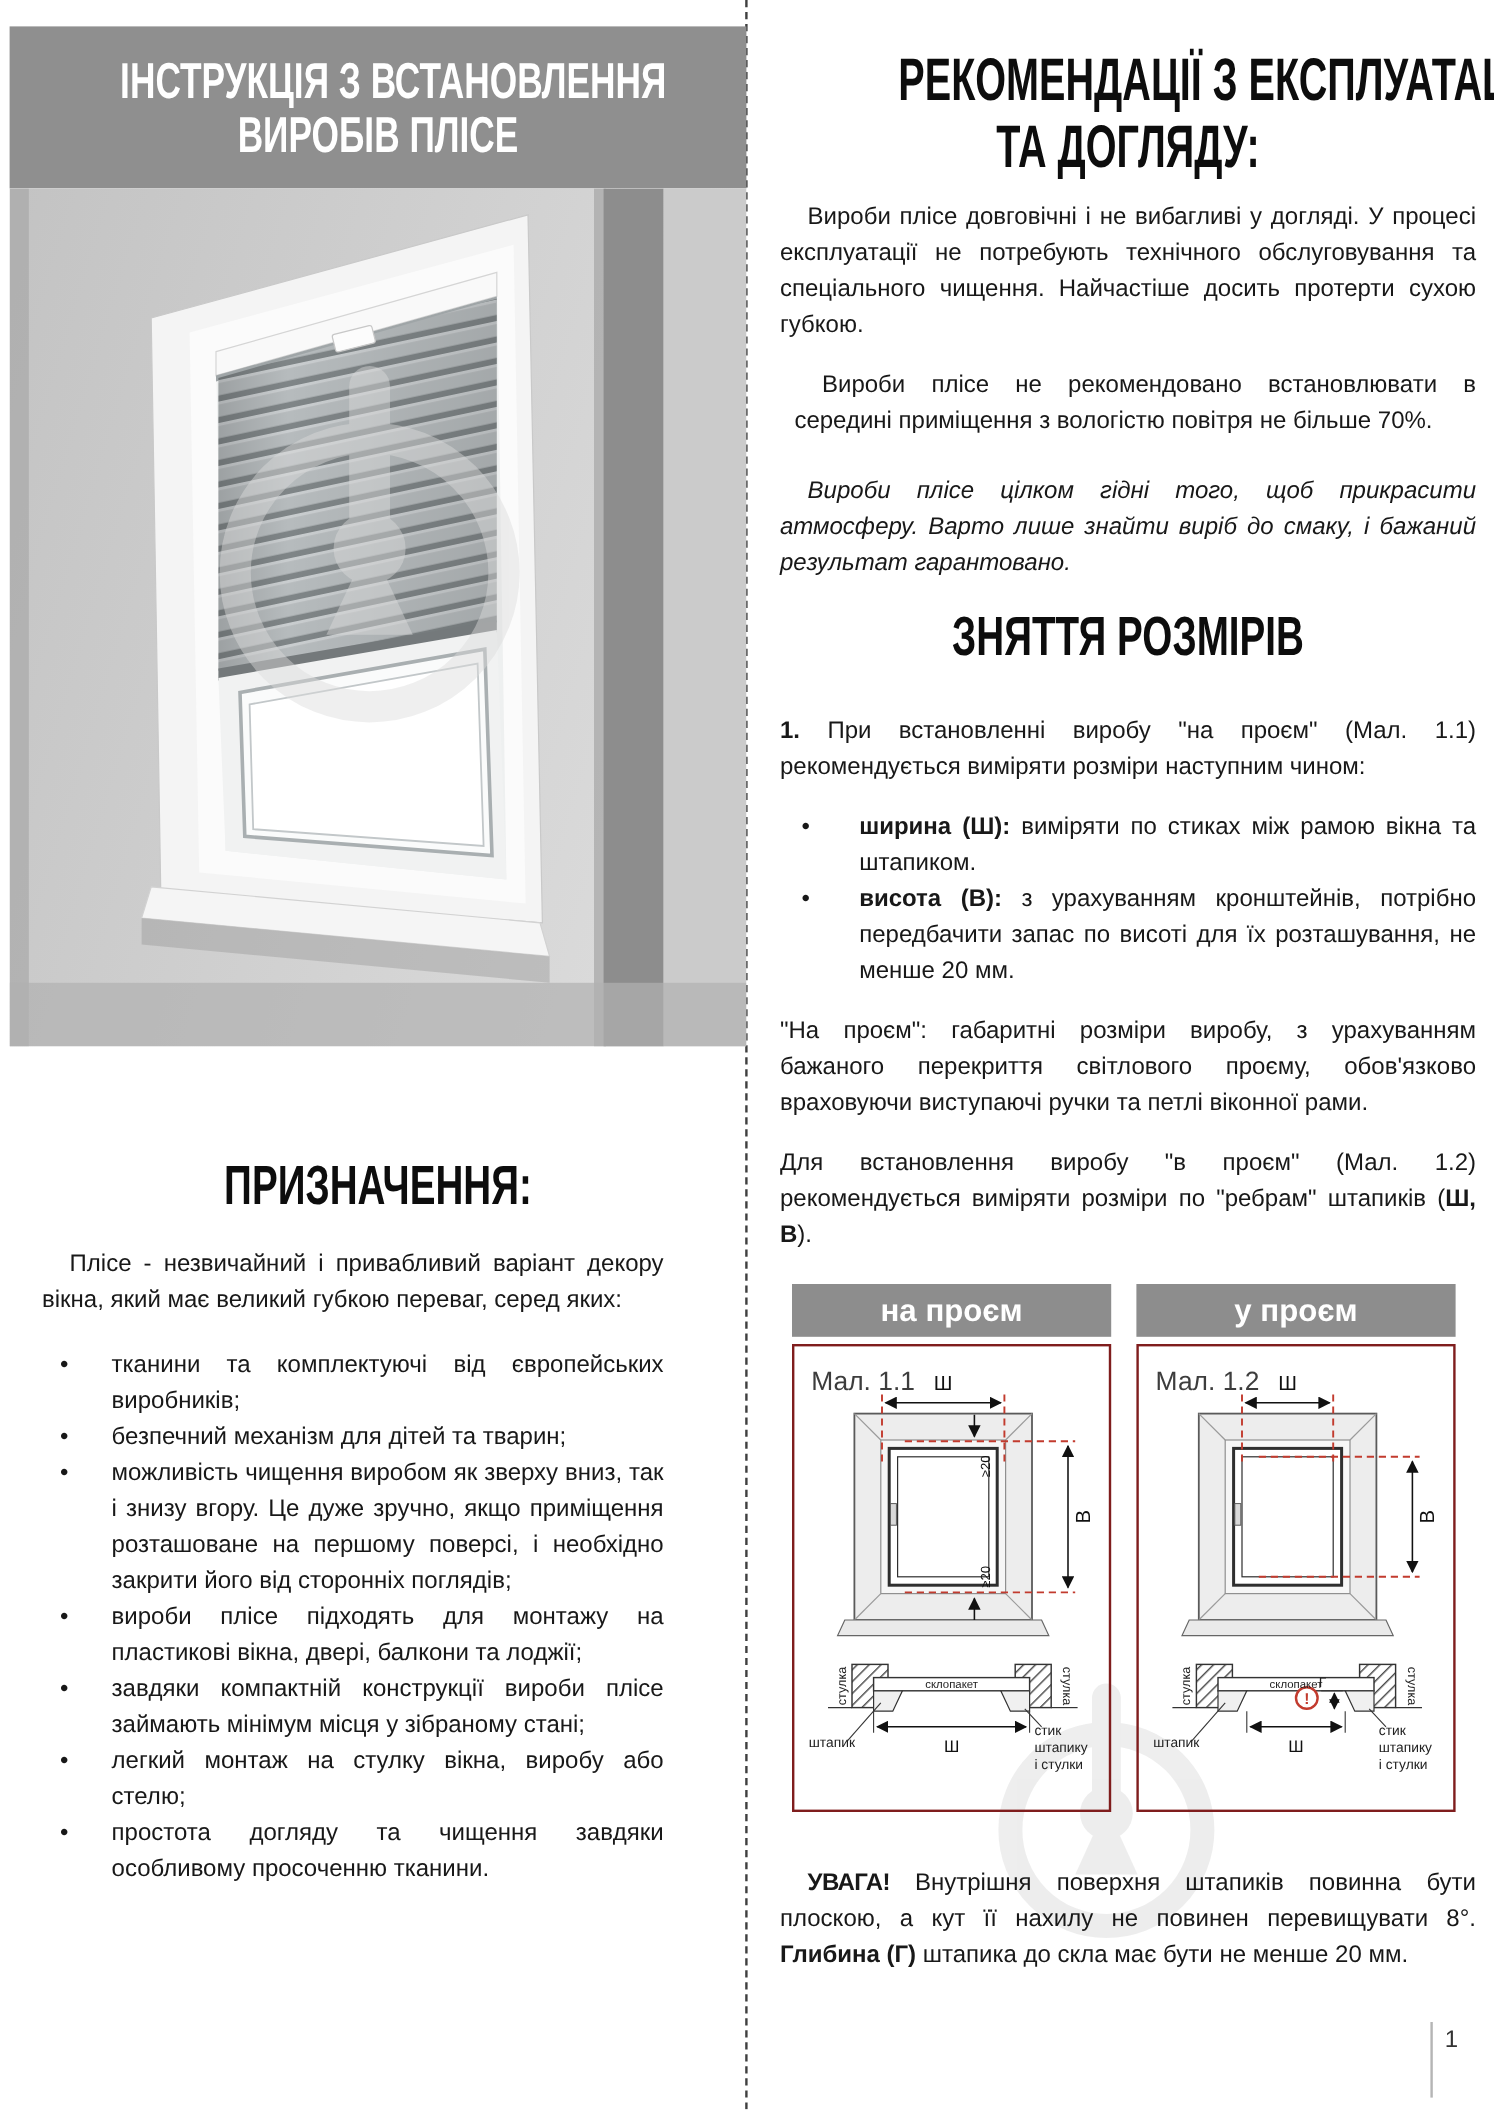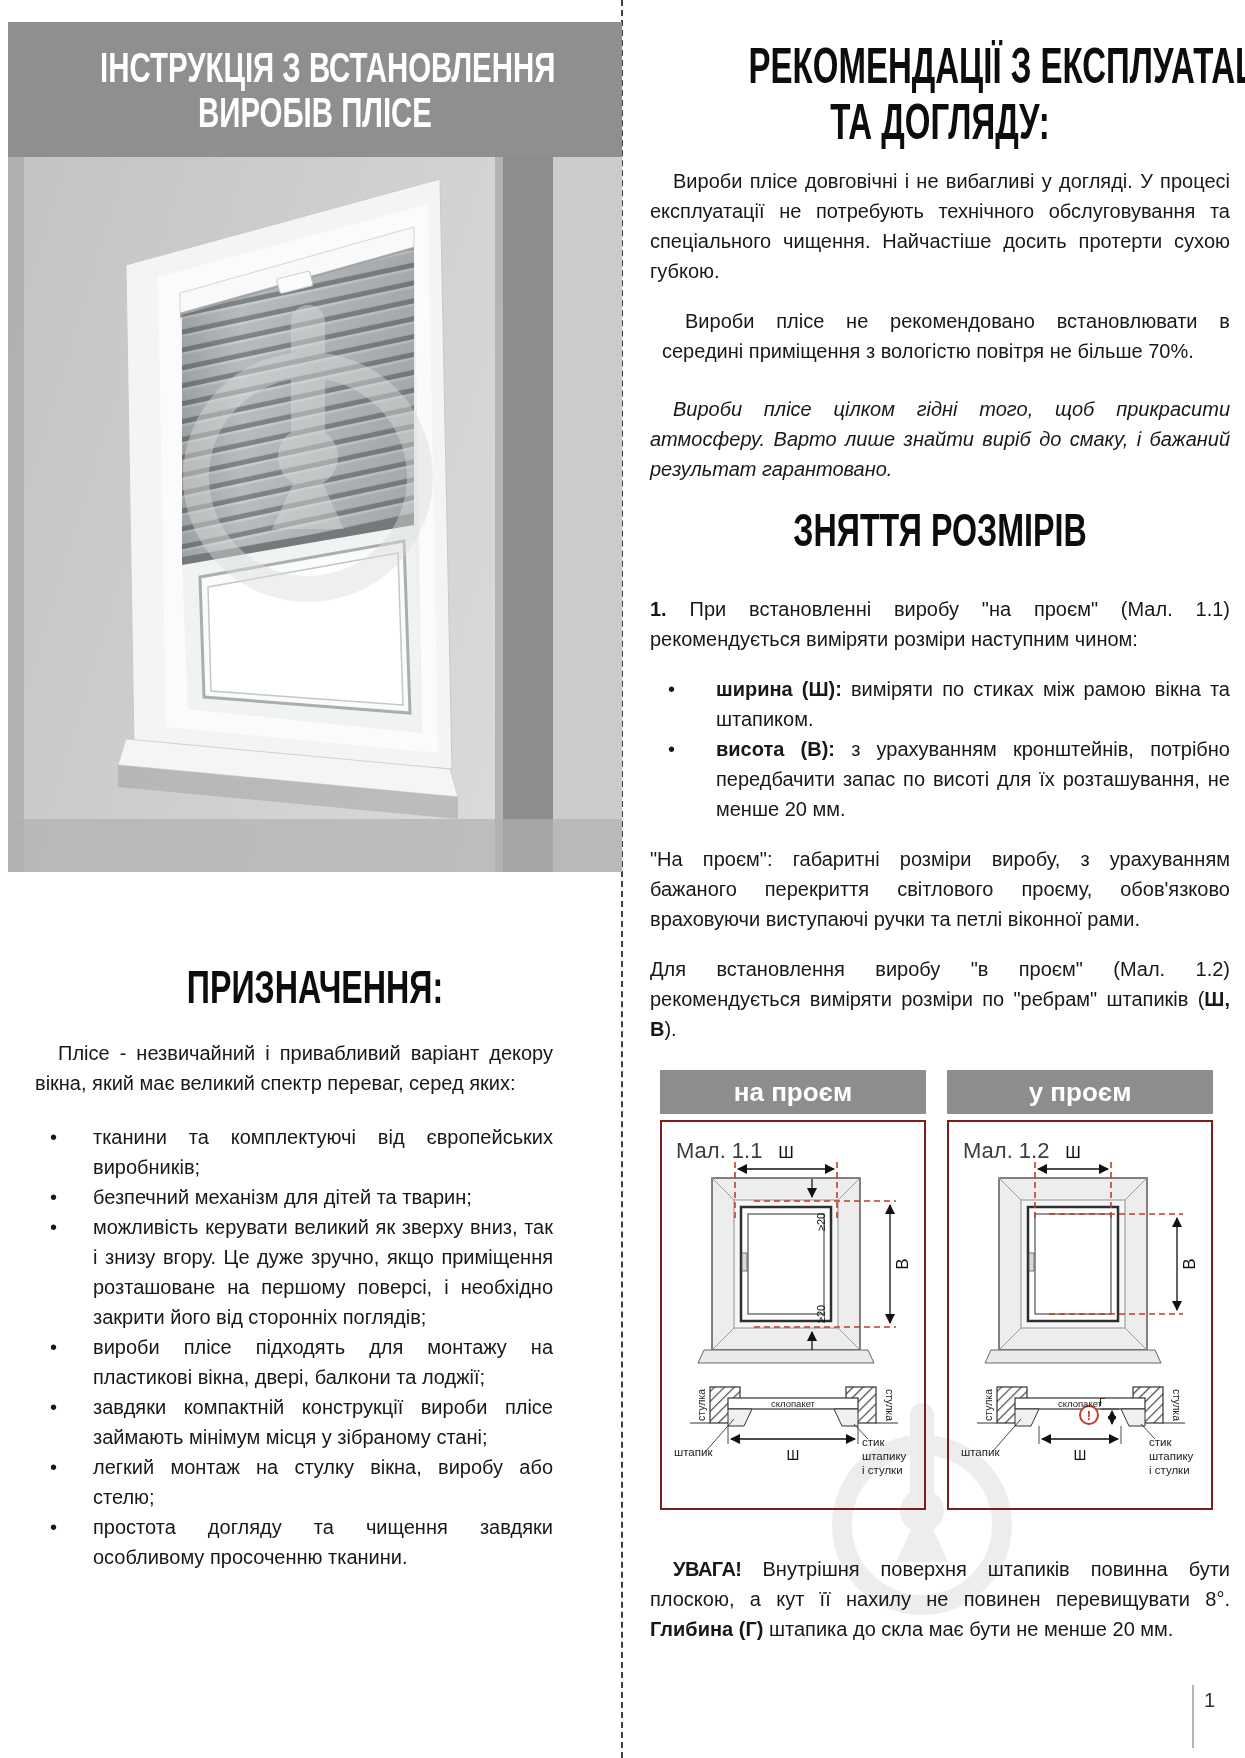--- a/index.html
+++ b/index.html
@@ -112,25 +112,25 @@
         <circle cx="300" cy="320" r="112" fill="none" stroke="#dcdcdc" stroke-width="26"></circle>
         <rect x="283" y="148" width="34" height="142" rx="17" fill="#dcdcdc"></rect>
         <circle cx="300" cy="300" r="30" fill="#dcdcdc"></circle>
         <polygon points="300,295 264,372 336,372" fill="#dcdcdc"></polygon>
       </g>
     </svg>
 
     <h2 class="h2 purpose">
       <span class="cond">ПРИЗНАЧЕННЯ:</span>
     </h2>
-    <p class="body ind ltext">Плісе - незвичайний і привабливий варіант декору вікна, який має великий спектр переваг, серед яких:</p>
+    <p class="body ind ltext">Плісе - незвичайний і привабливий варіант декору вікна, який має великий губкою переваг, серед яких:</p>
     <ul class="bl body">
       <li>тканини та комплектуючі від європейських виробників;</li>
       <li>безпечний механізм для дітей та тварин;</li>
-      <li>можливість керувати великий як зверху вниз, так і знизу вгору. Це дуже зручно, якщо приміщення розташоване на першому поверсі, і необхідно закрити його від сторонніх поглядів;</li>
+      <li>можливість чищення виробом як зверху вниз, так і знизу вгору. Це дуже зручно, якщо приміщення розташоване на першому поверсі, і необхідно закрити його від сторонніх поглядів;</li>
       <li>вироби плісе підходять для монтажу на пластикові вікна, двері, балкони та лоджії;</li>
       <li>завдяки компактній конструкції вироби плісе займають мінімум місця у зібраному стані;</li>
       <li>легкий монтаж на стулку вікна, виробу або стелю;</li>
       <li>простота догляду та чищення завдяки особливому просоченню тканини.</li>
     </ul>
   </div>
 
   <div id="rightcol">
     <svg class="wmark" width="200" height="235" viewBox="0 0 200 235">
       <g opacity="0.4">

